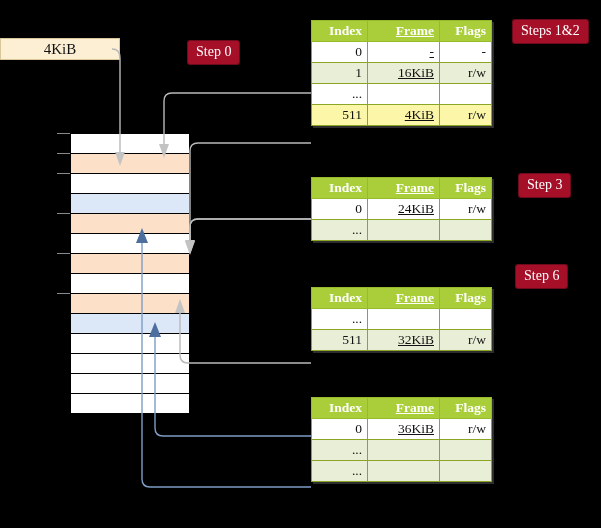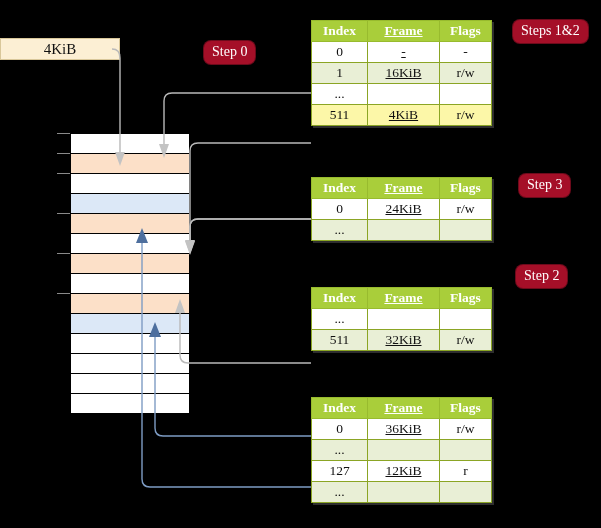--- a/index.html
+++ b/index.html
@@ -18,21 +18,21 @@
 
   
   .badge {
     position: absolute;
     background: #a50f28;
     color: #ffffff;
     font-family: "Liberation Serif", "DejaVu Serif", serif;
     font-size: 14px;
     line-height: 1;
     padding: 4px 8px 5px 8px;
-    border-radius: 7px;
+    border-radius: 2px;
     white-space: nowrap;
     box-shadow: 0 0 0 1px #6d0a1b;
   }
 
   
   .vbox {
     position: absolute;
     background: #fcefd4;
     border: 1px solid #d9c79a;
     color: #111111;
@@ -49,21 +49,21 @@
     border-collapse: collapse;
     table-layout: fixed;
     background: #ffffff;
     font-size: 13.5px;
     color: #111111;
     box-shadow: 2px 2px 0 0 rgba(255,255,255,0.18);
   }
   .ptable th, .ptable td {
     border: 1px solid #8ba524;
     padding: 2px 5px;
-    text-align: center;
+    text-align: right;
     height: 18px;
     box-sizing: border-box;
     overflow: hidden;
     white-space: nowrap;
   }
   .ptable th {
     background: #a9ce3a;
     color: #ffffff;
     font-weight: bold;
     border-color: #98bb2e;
@@ -133,28 +133,28 @@
 
 <div id="root">
 
   <div class="vbox" id="vaddr-box" style="left:0px; top:38px; width:120px; height:22px;">
     <span>4KiB</span>
   </div>
 
   <div class="badge" id="badge-steps-1-2" style="left:513px; top:20px;">
     <span>Steps 1&amp;2</span>
   </div>
-  <div class="badge" id="badge-step-0" style="left:204px; top:41px;">
+  <div class="badge" id="badge-step-0" style="left:188px; top:41px;">
     <span>Step 0</span>
   </div>
   <div class="badge" id="badge-step-3" style="left:519px; top:174px;">
     <span>Step 3</span>
   </div>
   <div class="badge" id="badge-step-4" style="left:516px; top:265px;">
-    <span>Step 2</span>
+    <span>Step 6</span>
   </div>
 
   <div id="memcol">
       <div class="memrow white" style="top: 0px;"></div>
       <div class="memrow peach" style="top: 20px;"></div>
       <div class="memrow white" style="top: 40px;"></div>
       <div class="memrow blue" style="top: 60px;"></div>
       <div class="memrow peach" style="top: 80px;"></div>
       <div class="memrow white" style="top: 100px;"></div>
       <div class="memrow peach" style="top: 120px;"></div>
@@ -263,25 +263,20 @@
           <td class="col-index odd">0</td>
           <td class="col-frame odd">36KiB</td>
           <td class="col-flags odd">r/w</td>
         </tr>
         <tr>
           <td class="col-index even">...</td>
           <td class="col-frame even"></td>
           <td class="col-flags even"></td>
         </tr>
         <tr>
-          <td class="col-index odd">127</td>
-          <td class="col-frame odd">12KiB</td>
-          <td class="col-flags odd">r</td>
-        </tr>
-        <tr>
           <td class="col-index even">...</td>
           <td class="col-frame even"></td>
           <td class="col-flags even"></td>
         </tr>
       </tbody>
     </table>
 
   <svg id="wires" viewBox="0 0 601 528" xmlns="http://www.w3.org/2000/svg">
 
     <path class="wire-grey" d="M 112,49 Q 120,49 120,58 L 120,155"></path>

